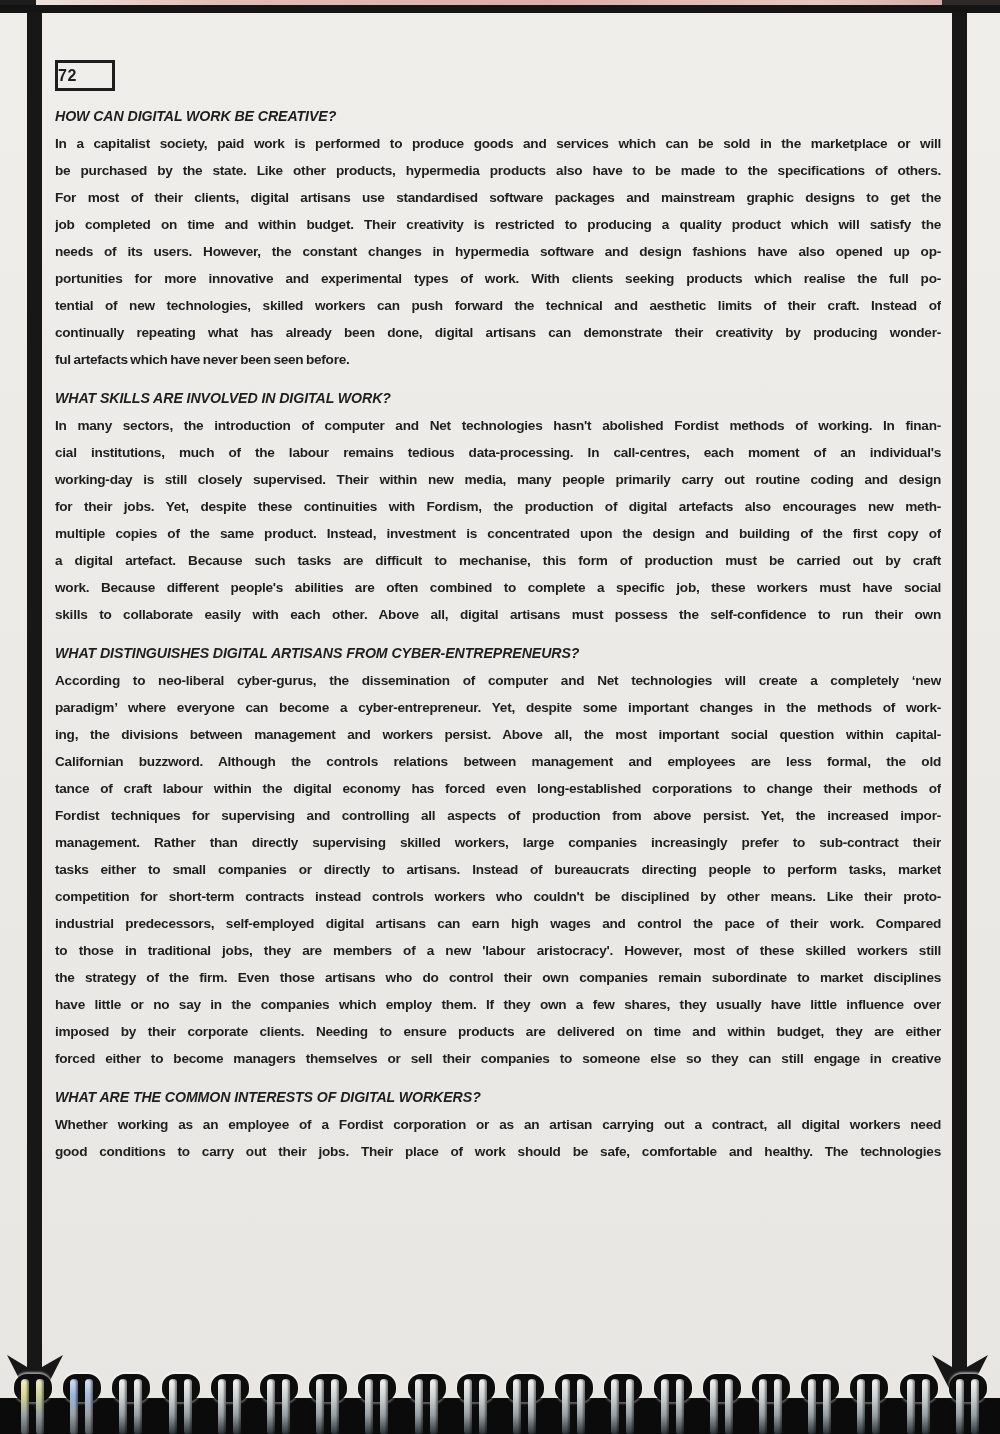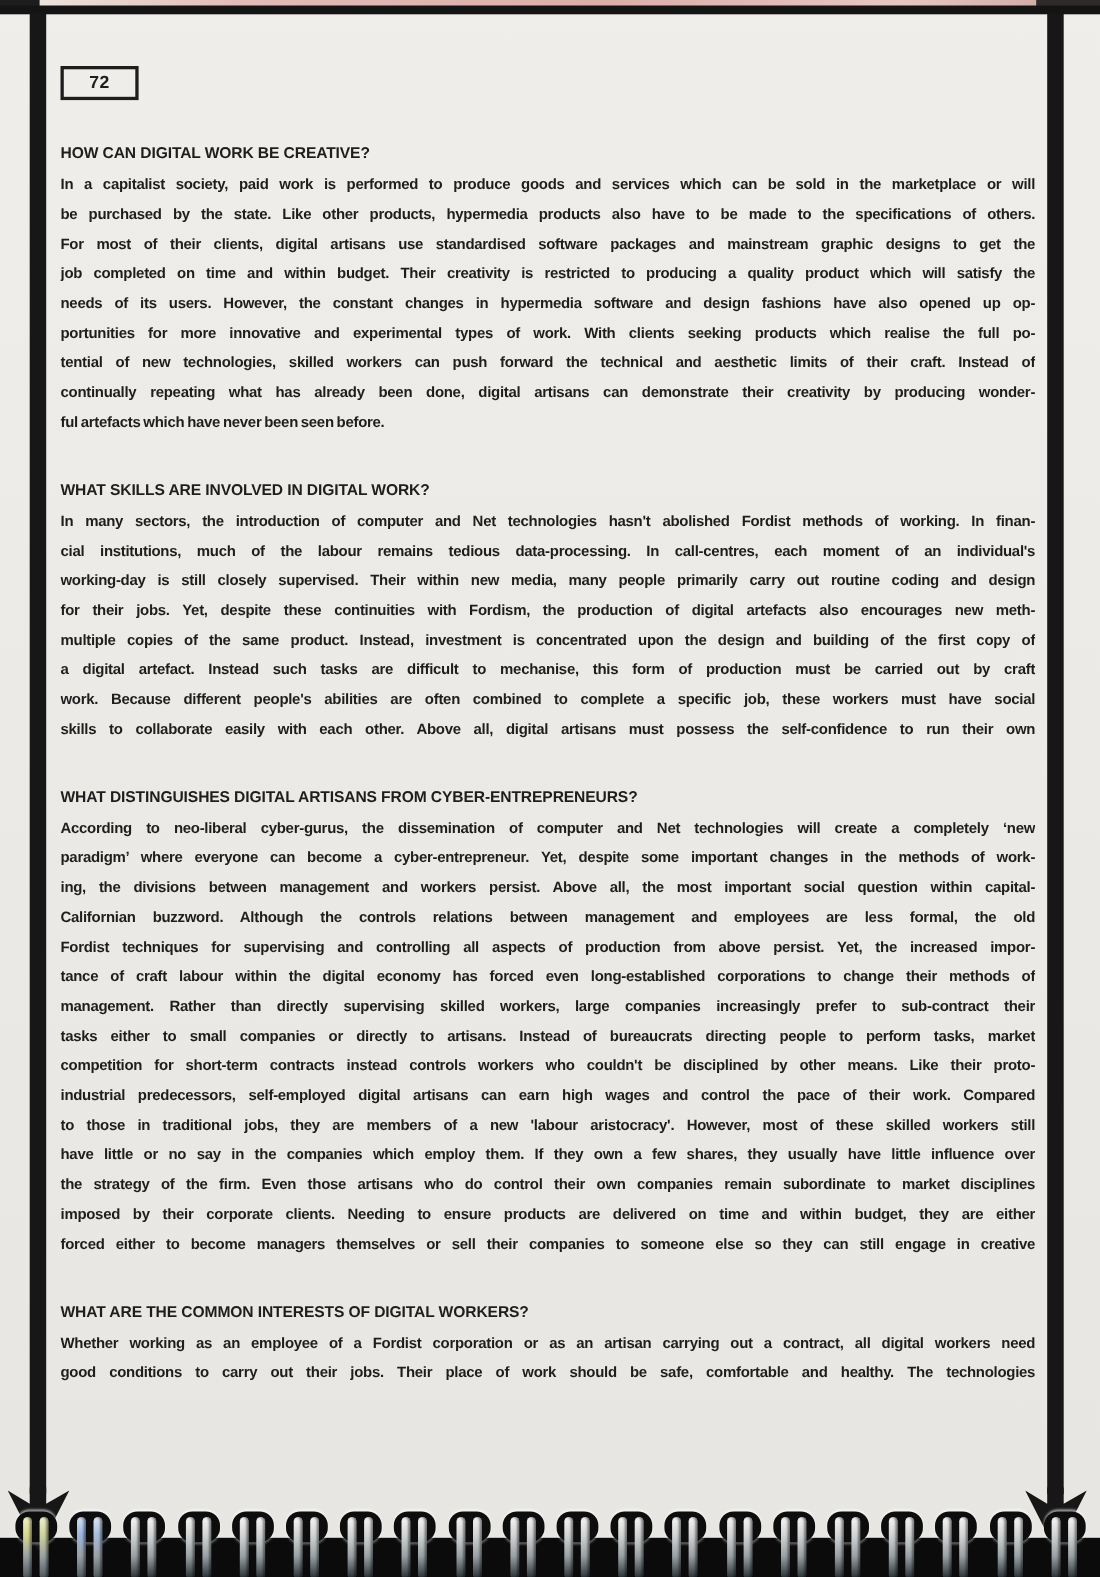--- a/index.html
+++ b/index.html
@@ -31,24 +31,24 @@
   .leg { position:absolute; top:5px; width:8px; height:55px; border-radius:4px 4px 2px 2px;
     background:linear-gradient(180deg,#f5f5f3 0%,#d2d5d5 30%,#99a1a4 65%,#515a5f 88%,#2e3538 100%);
     box-shadow:inset -2px 0 2px rgba(0,0,0,0.45); }
   .leg.l { left:7px; } .leg.r { left:22px; }
   .ring:nth-child(1) .leg.l { background:linear-gradient(180deg,#f2f2c6 0%,#d9d98e 30%,#99a1a4 65%,#515a5f 100%); }
   .ring:nth-child(1) .leg.r { background:linear-gradient(180deg,#f0f0d0 0%,#cdd39a 30%,#99a1a4 65%,#515a5f 100%); }
   .ring:nth-child(2) .leg.l { background:linear-gradient(180deg,#d2e0f5 0%,#9cb6e0 30%,#99a1a4 65%,#515a5f 100%); }
   .ring:nth-child(2) .leg.r { background:linear-gradient(180deg,#dde6f5 0%,#aabbde 30%,#99a1a4 65%,#515a5f 100%); }
   
   .content { position:absolute; left:55px; top:60px; width:886px; color:#1e1e1e; z-index:3; }
-  .pagebox { width:71px; height:31px; border:3px solid #1e1e1e; display:flex; align-items:center;
-    justify-content:center; font-size:16px; font-weight:bold; margin-bottom:7px; letter-spacing:0.5px; }
-  .heading { font-size:14.2px; font-weight:bold; line-height:27px; letter-spacing:-0.1px; margin-top:36px;
-    white-space:nowrap; }
+  .pagebox { width:60px; height:31px; border:3px solid #1e1e1e; display:flex; align-items:center;
+    justify-content:flex-start; font-size:16px; font-weight:bold; margin-bottom:7px; letter-spacing:0.5px; }
+  .heading { font-size:14.2px; font-weight:bold; line-height:27px; letter-spacing:-0.1px; margin-top:12px;
+    white-space:nowrap;font-style:italic; }
   .section:first-of-type .heading { margin-top:0; }
   .tline { font-size:13.6px; font-weight:bold; line-height:27px; height:27px; overflow:hidden;
     letter-spacing:-0.25px; word-spacing:-1px; text-align:justify; text-align-last:justify; }
   .tline.last { text-align-last:left; }
 </style>
 </head>
 <body>
 
 <div class="page">
 
@@ -84,39 +84,39 @@
         <div class="tline">continually repeating what has already been done, digital artisans can demonstrate their creativity by producing wonder-</div>
         <div class="tline last">ful artefacts which have never been seen before.</div>
       </div>
       <div class="section">
         <div class="heading">WHAT SKILLS ARE INVOLVED IN DIGITAL WORK?</div>
         <div class="tline">In many sectors, the introduction of computer and Net technologies hasn't abolished Fordist methods of working. In finan-</div>
         <div class="tline">cial institutions, much of the labour remains tedious data-processing. In call-centres, each moment of an individual's</div>
         <div class="tline">working-day is still closely supervised. Their within new media, many people primarily carry out routine coding and design</div>
         <div class="tline">for their jobs. Yet, despite these continuities with Fordism, the production of digital artefacts also encourages new meth-</div>
         <div class="tline">multiple copies of the same product. Instead, investment is concentrated upon the design and building of the first copy of</div>
-        <div class="tline">a digital artefact. Instead such tasks are difficult to mechanise, this form of production must be carried out by craft</div>
+        <div class="tline">a digital artefact. Because such tasks are difficult to mechanise, this form of production must be carried out by craft</div>
         <div class="tline">work. Because different people's abilities are often combined to complete a specific job, these workers must have social</div>
         <div class="tline">skills to collaborate easily with each other. Above all, digital artisans must possess the self-confidence to run their own</div>
       </div>
       <div class="section">
         <div class="heading">WHAT DISTINGUISHES DIGITAL ARTISANS FROM CYBER-ENTREPRENEURS?</div>
         <div class="tline">According to neo-liberal cyber-gurus, the dissemination of computer and Net technologies will create a completely ‘new</div>
         <div class="tline">paradigm’ where everyone can become a cyber-entrepreneur. Yet, despite some important changes in the methods of work-</div>
         <div class="tline">ing, the divisions between management and workers persist. Above all, the most important social question within capital-</div>
         <div class="tline">Californian buzzword. Although the controls relations between management and employees are less formal, the old</div>
+        <div class="tline">tance of craft labour within the digital economy has forced even long-established corporations to change their methods of</div>
         <div class="tline">Fordist techniques for supervising and controlling all aspects of production from above persist. Yet, the increased impor-</div>
-        <div class="tline">tance of craft labour within the digital economy has forced even long-established corporations to change their methods of</div>
         <div class="tline">management. Rather than directly supervising skilled workers, large companies increasingly prefer to sub-contract their</div>
         <div class="tline">tasks either to small companies or directly to artisans. Instead of bureaucrats directing people to perform tasks, market</div>
         <div class="tline">competition for short-term contracts instead controls workers who couldn't be disciplined by other means. Like their proto-</div>
         <div class="tline">industrial predecessors, self-employed digital artisans can earn high wages and control the pace of their work. Compared</div>
         <div class="tline">to those in traditional jobs, they are members of a new 'labour aristocracy'. However, most of these skilled workers still</div>
+        <div class="tline">the strategy of the firm. Even those artisans who do control their own companies remain subordinate to market disciplines</div>
         <div class="tline">have little or no say in the companies which employ them. If they own a few shares, they usually have little influence over</div>
-        <div class="tline">the strategy of the firm. Even those artisans who do control their own companies remain subordinate to market disciplines</div>
         <div class="tline">imposed by their corporate clients. Needing to ensure products are delivered on time and within budget, they are either</div>
         <div class="tline">forced either to become managers themselves or sell their companies to someone else so they can still engage in creative</div>
       </div>
       <div class="section">
         <div class="heading">WHAT ARE THE COMMON INTERESTS OF DIGITAL WORKERS?</div>
         <div class="tline">Whether working as an employee of a Fordist corporation or as an artisan carrying out a contract, all digital workers need</div>
         <div class="tline">good conditions to carry out their jobs. Their place of work should be safe, comfortable and healthy. The technologies</div>
       </div>
     </div>
 

